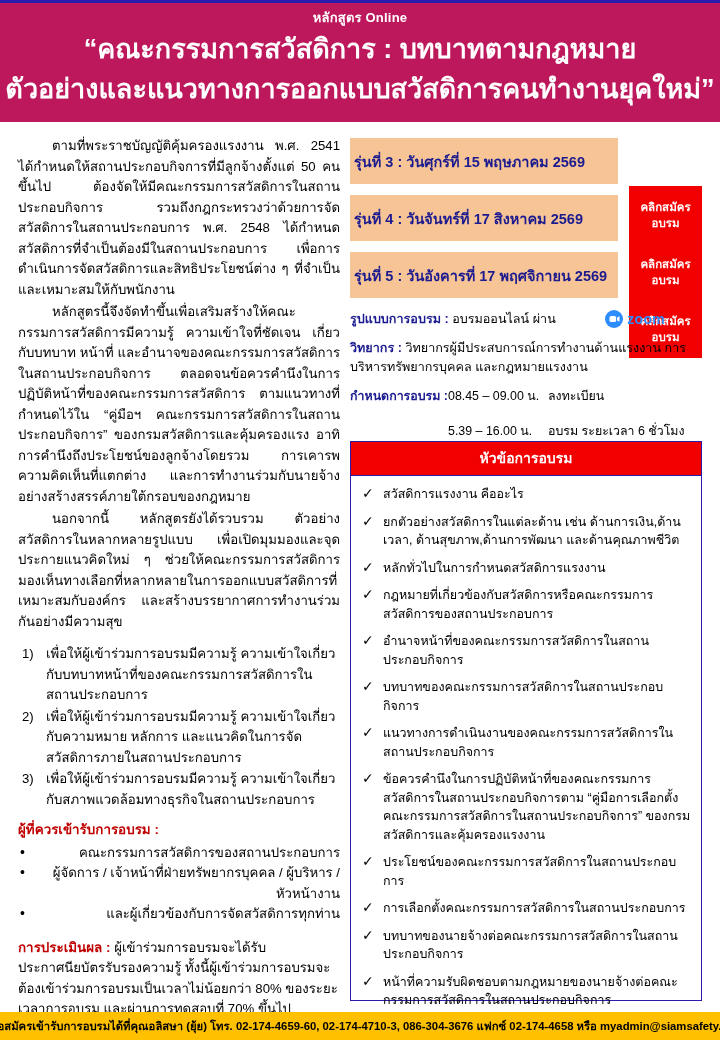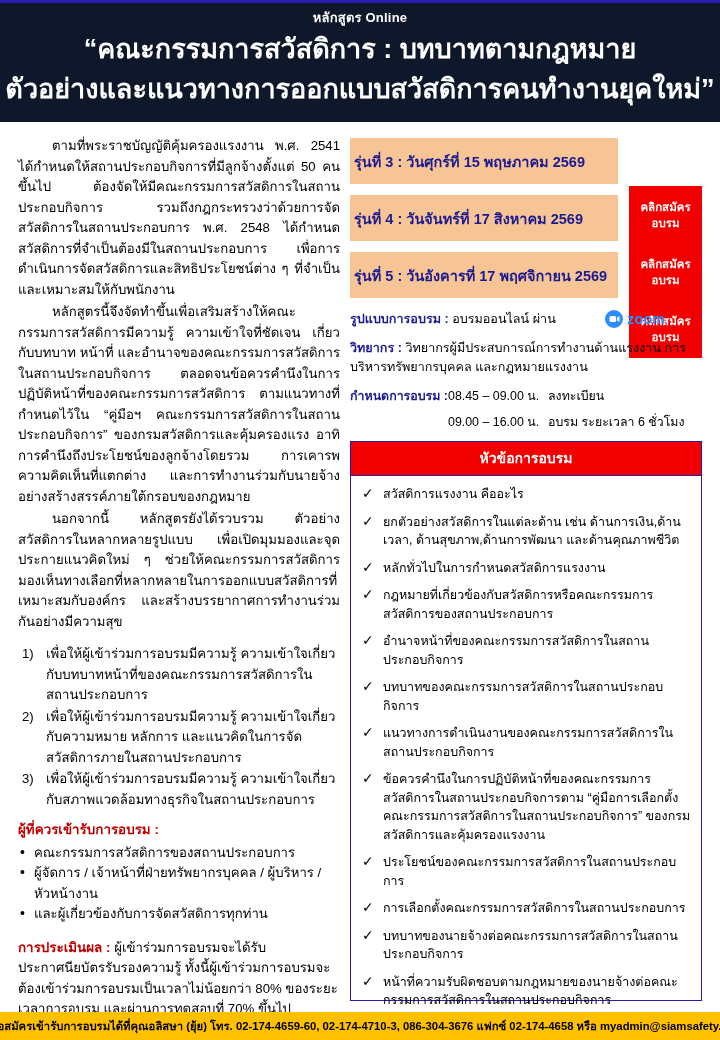--- a/index.html
+++ b/index.html
@@ -14,21 +14,21 @@
     position: relative;
     width: 720px; height: 1040px;
     background: #ffffff;
   }
 
   
   .header {
     position: absolute;
     left: 0; top: 0;
     width: 720px; height: 122px;
-    background: #0f172a;
+    background: #be185d;
     border-top: 3px solid #2B1AAE;
     text-align: center;
     color: #ffffff;
     padding-top: 6px;
   }
   .header-kicker {
     font-size: 13px;
     font-weight: bold;
     letter-spacing: .2px;
     line-height: 17px;
@@ -85,20 +85,21 @@
     left: 4px; top: 0;
   }
   ul.bullets {
     margin: 0; padding: 0;
     list-style: none;
   }
   ul.bullets li {
     position: relative;
     padding-left: 16px;
     margin-bottom: 0px;
+    text-align: right;
   }
   ul.bullets li::before {
     content: "\2022";
     position: absolute;
     left: 2px; top: -1px;
     font-size: 14px;
   }
   .run-para {
     text-align: left;
     margin-top: 2px;
@@ -173,21 +174,21 @@
   }
   .zoom-word {
     color: #2D8CFF;
     font-size: 14px;
     font-weight: bold;
     letter-spacing: .3px;
   }
   .sched-grid {
     display: grid;
     grid-template-columns: 98px 100px auto;
-    row-gap: 7px;
+    row-gap: 16px;
     font-size: 12.4px;
   }
   .sched-grid .c-lbl { color:#1B1B8F; font-weight:bold; }
 
   
   .topics-box {
     position: absolute;
     left: 350px; top: 441px;
     width: 352px; height: 560px;
     border: 1px solid #2B1AAE;
@@ -329,21 +330,21 @@
       <div class="info-line">
         <span class="lbl">วิทยากร :</span>
         <span>วิทยากรผู้มีประสบการณ์การทำงานด้านแรงงาน การบริหารทรัพยากรบุคคล และกฎหมายแรงงาน</span>
       </div>
 
       <div class="sched-grid">
         <div class="c-lbl">กำหนดการอบรม :</div>
         <div>08.45 – 09.00 น.</div>
         <div>ลงทะเบียน</div>
         <div></div>
-        <div>09.00 – 16.00 น.</div>
+        <div>5.39 – 16.00 น.</div>
         <div>อบรม  ระยะเวลา 6 ชั่วโมง</div>
       </div>
 
     </div>
   </div>
 
   <div class="topics-box">
     <div class="topics-head">หัวข้อการอบรม</div>
     <ul class="topics">
       <li><span class="check">✓</span><span>สวัสดิการแรงงาน คืออะไร</span></li>

